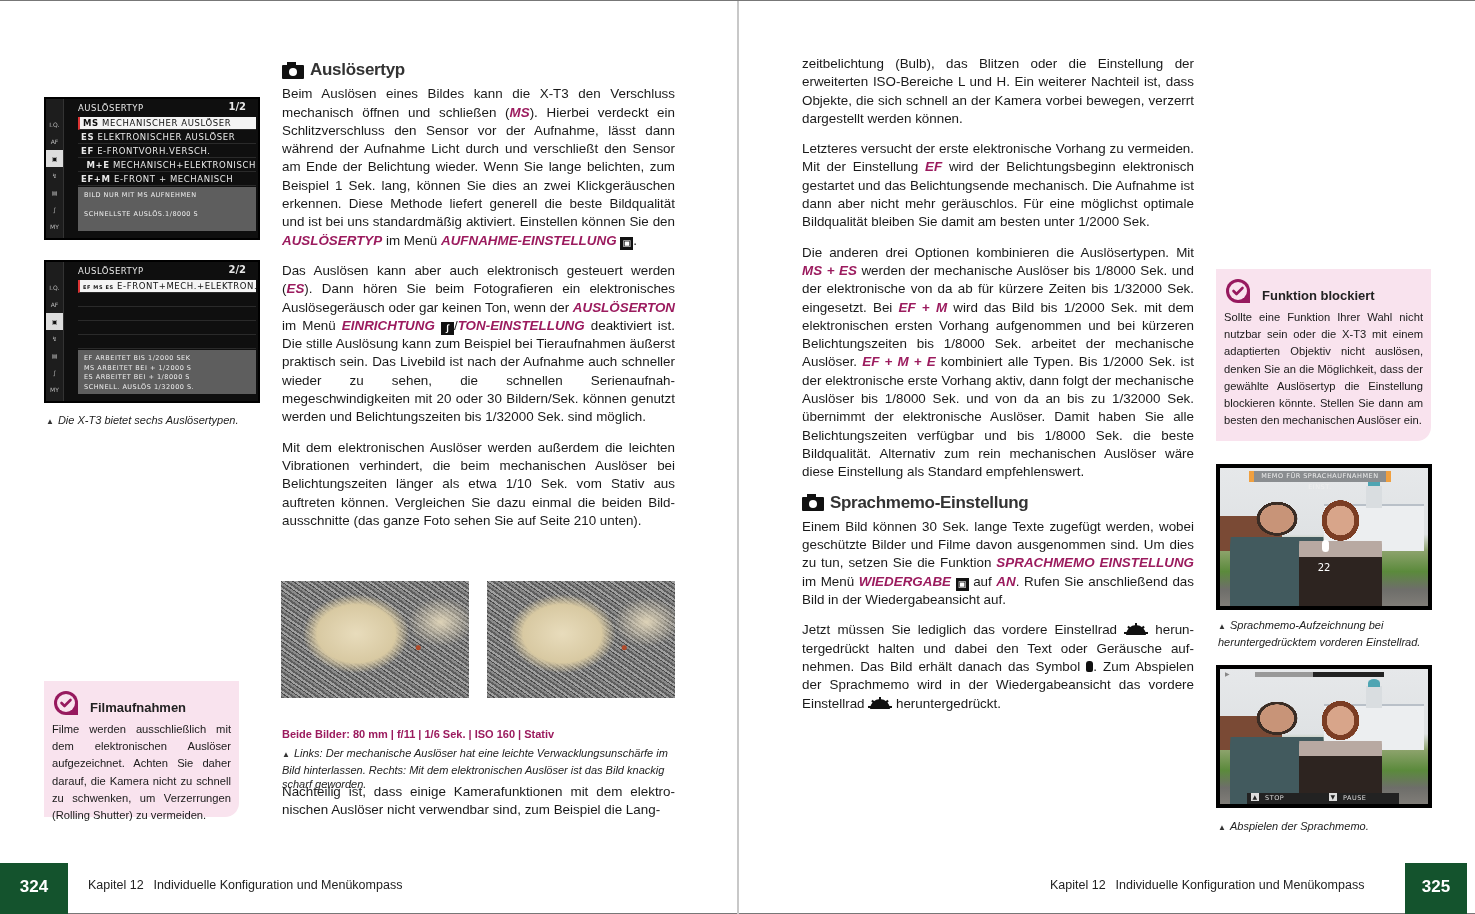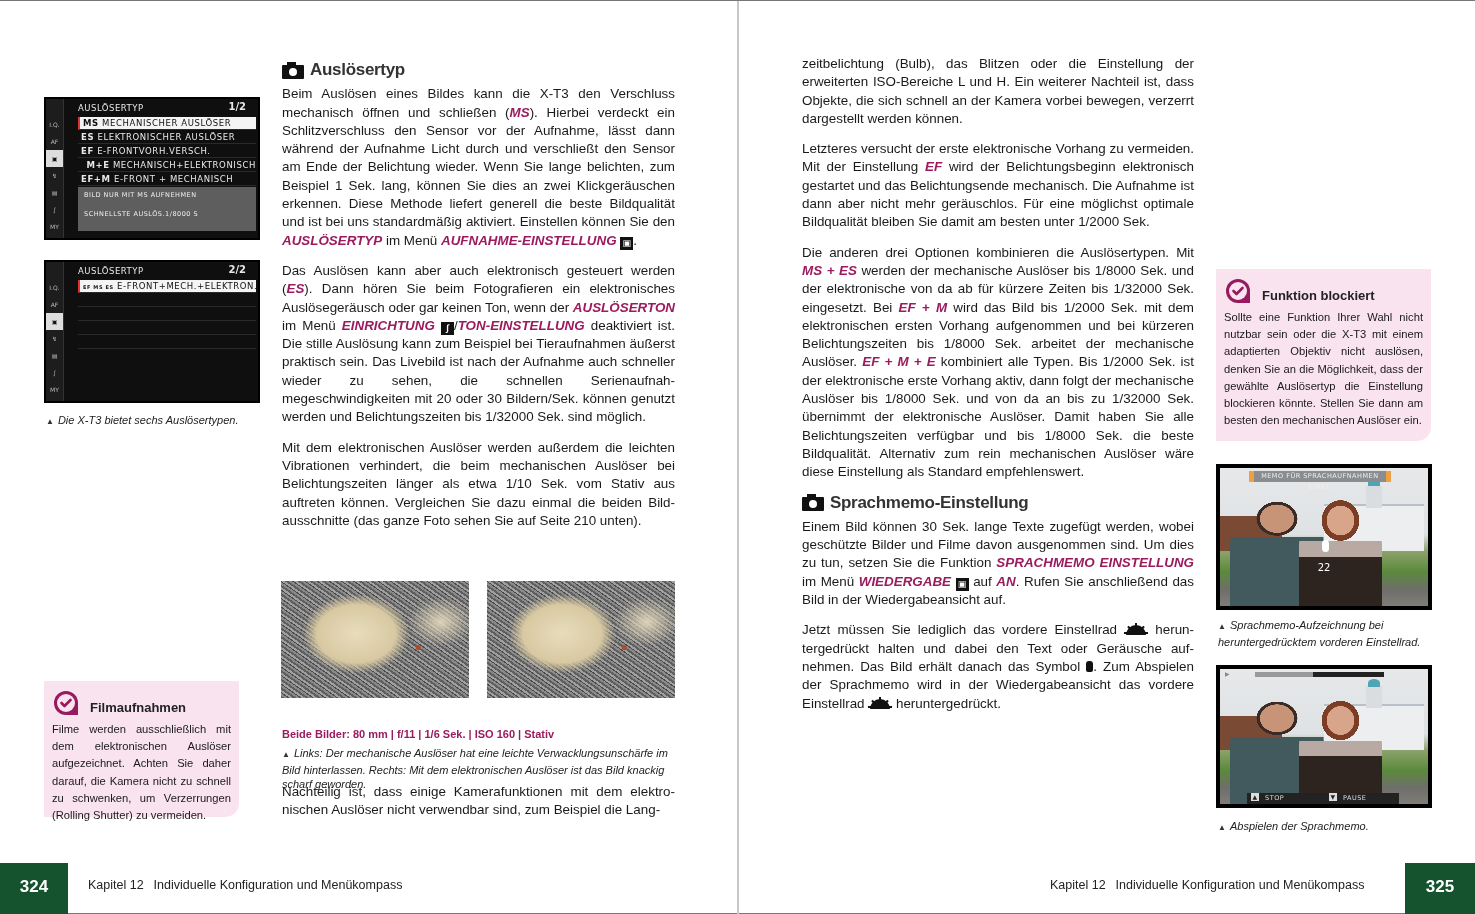--- a/index.html
+++ b/index.html
@@ -110,20 +110,26 @@
         <span>∫</span>
         <span>MY</span>
     </div>
     <div class="cam-title">AUSLÖSERTYP</div>
     <div class="cam-page">2/2</div>
     <div class="cam-row sel" style="top:18px;"><b style="font-size:5px;">EF MS ES</b> <span>E-FRONT+MECH.+ELEKTRON.</span></div>
     <div class="cam-row" style="top:32px;"></div>
     <div class="cam-row" style="top:46px;"></div>
     <div class="cam-row" style="top:60px;"></div>
     <div class="cam-row" style="top:74px;"></div>
+    <div class="cam-info" style="top:88px; height:44px;">
+      <div>EF ARBEITET BIS 1/2000 SEK</div>
+      <div>MS ARBEITET BEI + 1/2000 S</div>
+      <div>ES ARBEITET BEI + 1/8000 S</div>
+      <div>SCHNELL. AUSLÖS 1/32000 S.</div>
+    </div>
   </div>
 
   <div class="caption" style="position:absolute; left:46px; top:412px; width:220px;">
     <span class="tri">▲</span><span>Die X-T3 bietet sechs Auslösertypen.</span>
   </div>
 
   <div class="tip" style="left:44px; top:680px; width:195px; height:136px;">
     <div class="tip-head">
       <svg class="check-icon" viewBox="0 0 28 28">
           <path d="M14 2a12 12 0 1 0 0 24h12V14A12 12 0 0 0 14 2z" fill="#97195e"></path>
@@ -236,14 +242,14 @@
         <span class="k">▼</span>
         <span>PAUSE</span>
       </div>
     </div>
   </div>
   <div class="caption" style="position:absolute; left:1218px; top:818px; width:215px;">
     <span class="tri">▲</span><span>Abspielen der Sprachmemo.</span>
   </div>
 
   <div class="runhead" style="left:1050px;"><span>Kapitel 12</span><span class="sp"></span><span>Individuelle Konfiguration und Menükompass</span></div>
-  <div class="folio" style="left:1405px; width:70px;">325</div>
+  <div class="folio" style="left:1405px; width:62px;">325</div>
 </div>
 
 </body></html>

